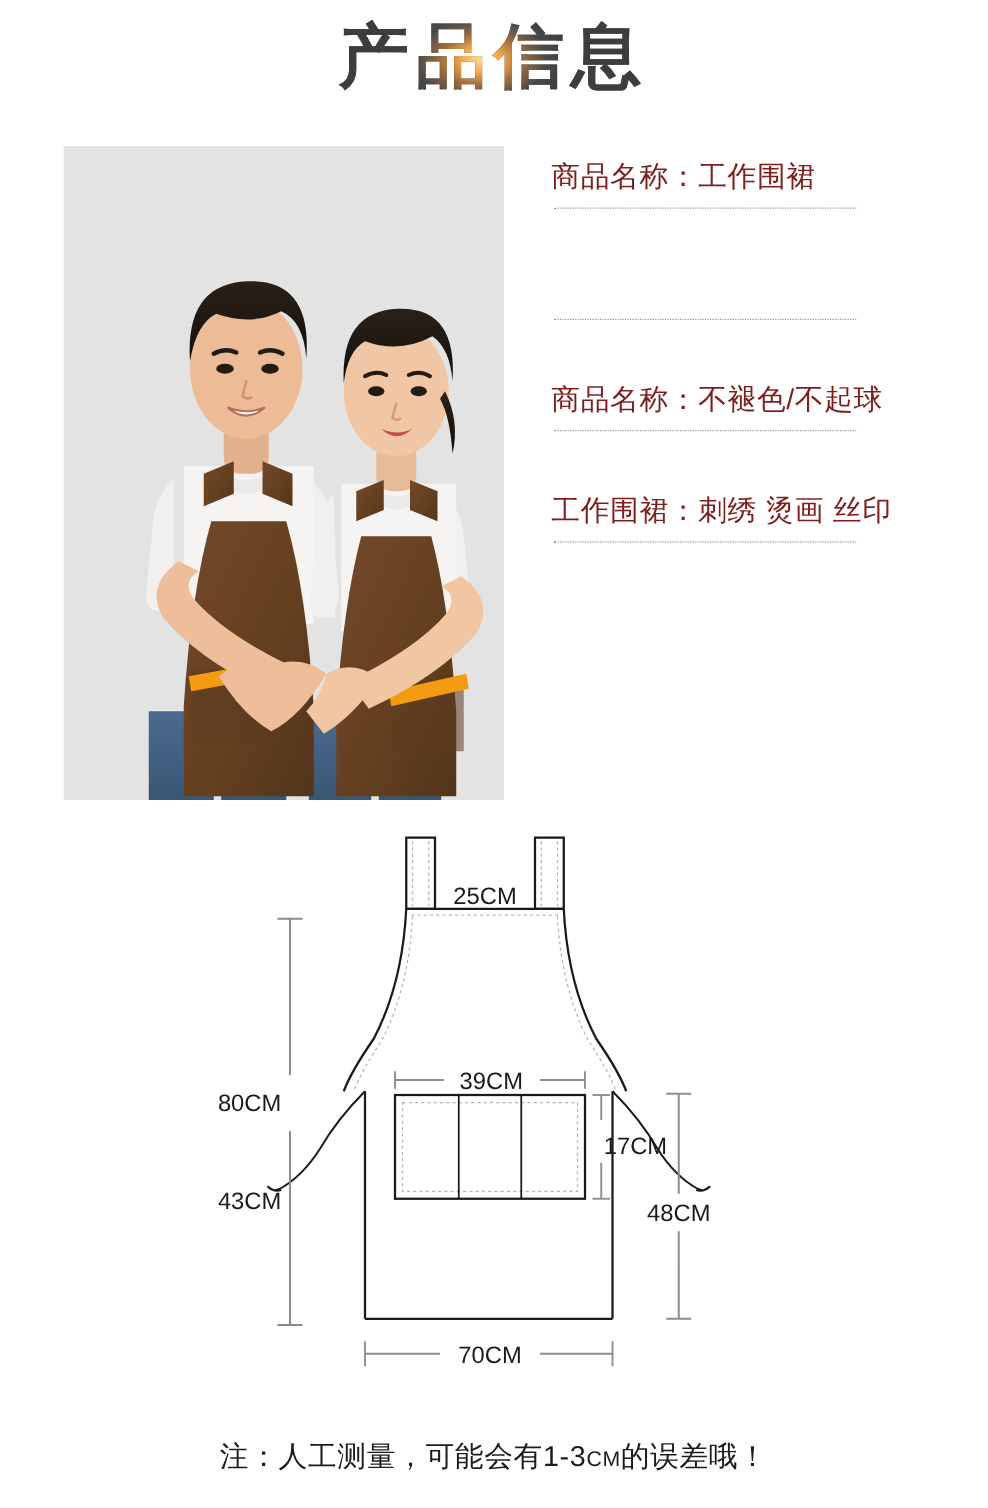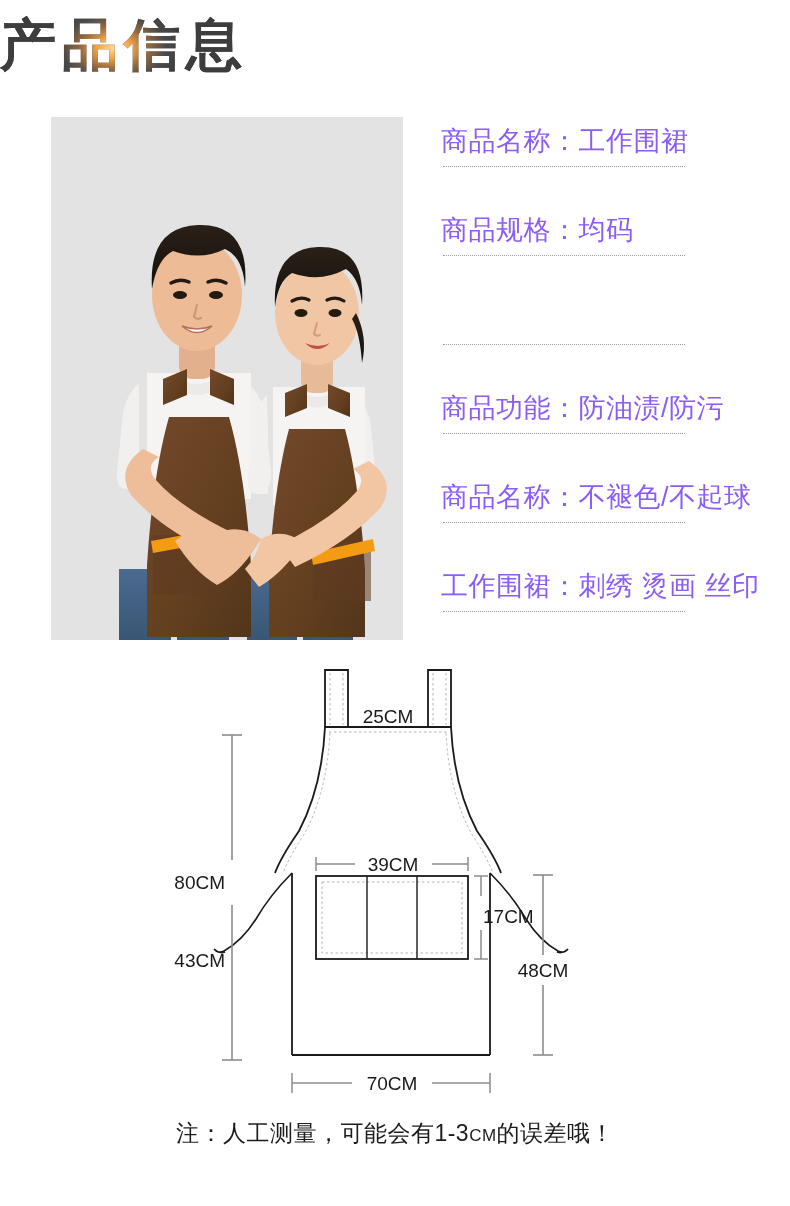--- a/index.html
+++ b/index.html
@@ -11,21 +11,21 @@
     font-family: "Liberation Sans", "DejaVu Sans", sans-serif;
     position: relative;
     overflow: hidden;
   }
 
   
   #title-bar {
     position: absolute;
     left: 0; top: 16px;
     width: 790px;
-    text-align: left;
+    text-align: center;
   }
   #page-title {
     display: inline-block;
     font-size: 56px;
     font-weight: bold;
     letter-spacing: 6px;
     line-height: 1.05;
     background-image:
       radial-gradient(ellipse 70px 44px at 46% 54%,
          #ffd9a0 0%, #f7a94a 22%, #9a6a3c 48%, #4a4a4a 74%, #3d3d3d 100%),
@@ -50,22 +50,22 @@
   #spec-list {
     position: absolute;
     left: 441px; top: 126px;
     width: 300px;
   }
   .spec-row {
     height: 89px;
     position: relative;
   }
   .spec-text {
-    font-size: 27px;
-    color: #8b5cf6;
+    font-size: 23px;
+    color: #7f1d1d;
     line-height: 30px;
     white-space: nowrap;
     letter-spacing: 0.5px;
   }
   .spec-rule {
     position: absolute;
     left: 2px; top: 40px;
     width: 242px;
     height: 0;
     border-top: 1px dotted #9a9a9a;
@@ -75,21 +75,21 @@
   #size-diagram {
     position: absolute;
     left: 0; top: 655px;
     width: 728px; height: 440px;
   }
   #diagram-svg { display: block; width: 790px; height: 440px; }
 
   
   #footer-note {
     position: absolute;
-    left: 0; top: 1118px;
+    left: 0; top: 1150px;
     width: 790px;
     text-align: center;
     font-size: 23px;
     color: #1c1c1c;
     letter-spacing: 0.5px;
     white-space: nowrap;
   }
   #footer-note .unit-small { font-size: 17px; }
 </style>
 </head>
@@ -180,33 +180,25 @@
   </svg>
 </div>
 
 <div id="spec-list">
 
   <div class="spec-row">
     <div class="spec-text">商品名称：工作围裙</div>
     <div class="spec-rule"></div>
   </div>
 
-  <div class="spec-row">
-    <div class="spec-text">商品规格：均码</div>
-    <div class="spec-rule"></div>
-  </div>
 
   <div class="spec-row">
     <div class="spec-rule"></div>
   </div>
 
-  <div class="spec-row">
-    <div class="spec-text">商品功能：防油渍/防污</div>
-    <div class="spec-rule"></div>
-  </div>
 
   <div class="spec-row">
     <div class="spec-text">商品名称：不褪色/不起球</div>
     <div class="spec-rule"></div>
   </div>
 
   <div class="spec-row">
     <div class="spec-text">工作围裙：刺绣 烫画 丝印</div>
     <div class="spec-rule"></div>
   </div>

